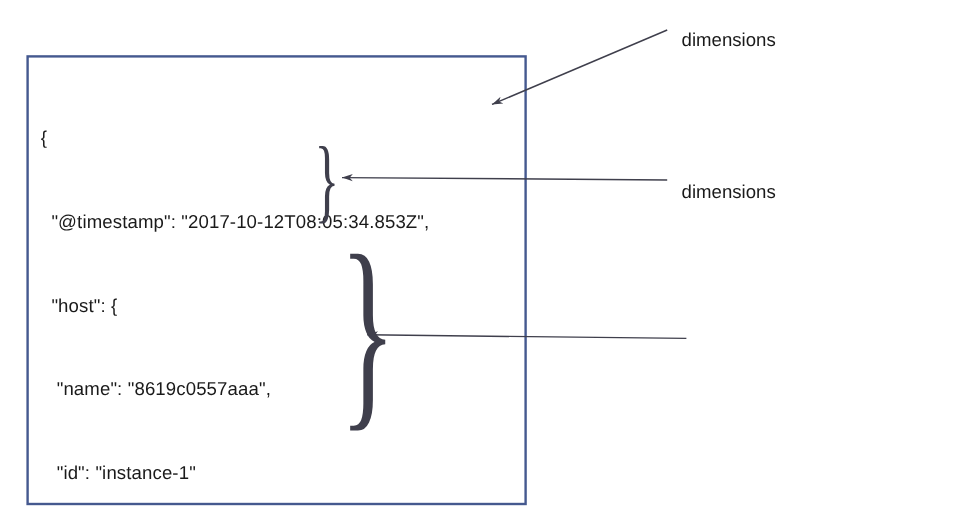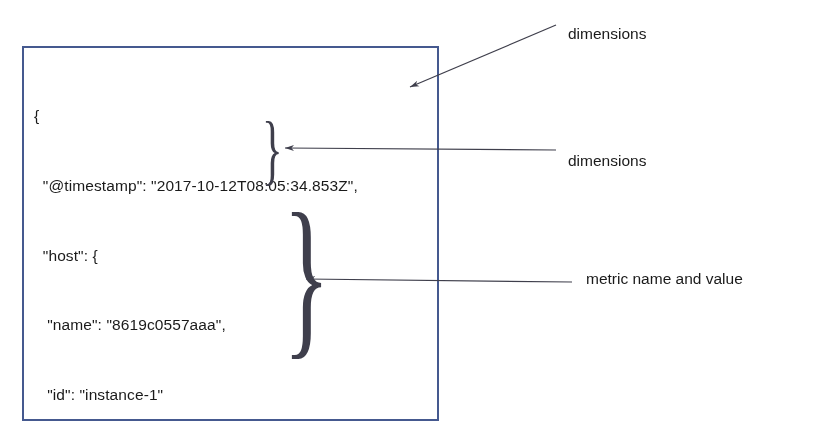--- a/index.html
+++ b/index.html
@@ -130,15 +130,14 @@
         <path d="M9,4 L0,1 L2.6,4 L0,7 Z" fill="#3f3f4c"></path>
       </marker>
     </defs>
     <line x1="556" y1="25" x2="410" y2="87" stroke="#3f3f4c" stroke-width="1.2" marker-end="url(#ah)"></line>
     <line x1="556" y1="150" x2="285" y2="148" stroke="#3f3f4c" stroke-width="1.2" marker-end="url(#ah)"></line>
     <line x1="572" y1="282" x2="306" y2="279" stroke="#3f3f4c" stroke-width="1.2" marker-end="url(#ah)"></line>
   </svg>
 
   <div class="annotation" id="label-timestamp">dimensions</div>
   <div class="annotation" id="label-dimensions">dimensions</div>
-  <div class="annotation" id="label-metric">metric name and value</div>
 
 </div>
 
 </body></html>

